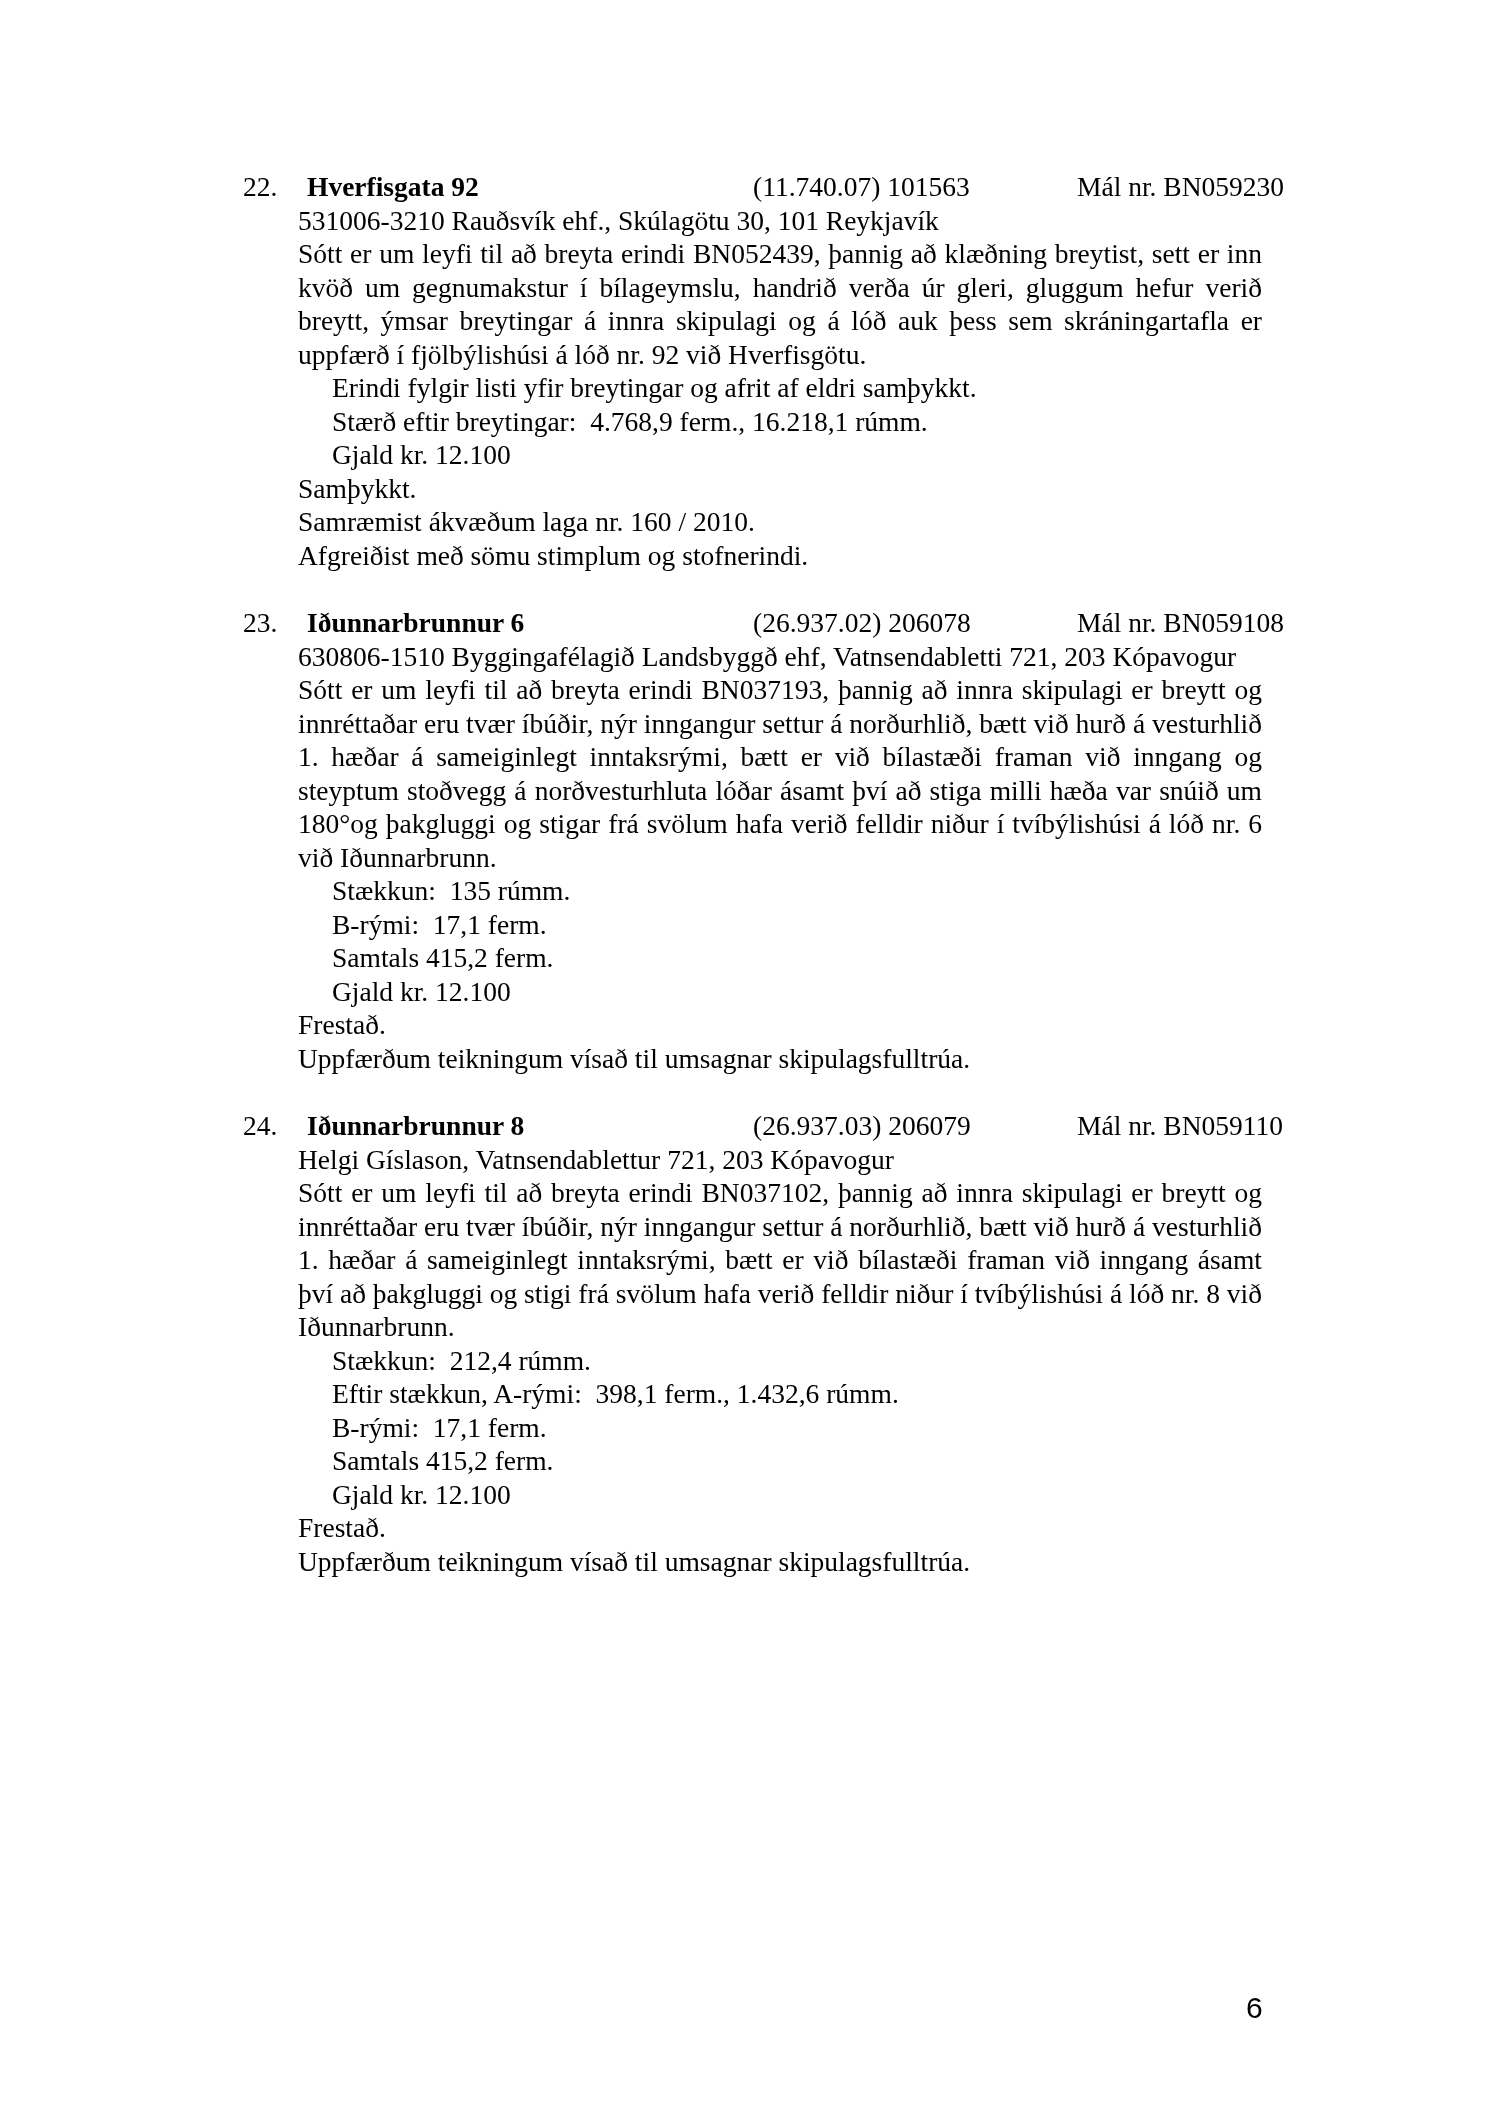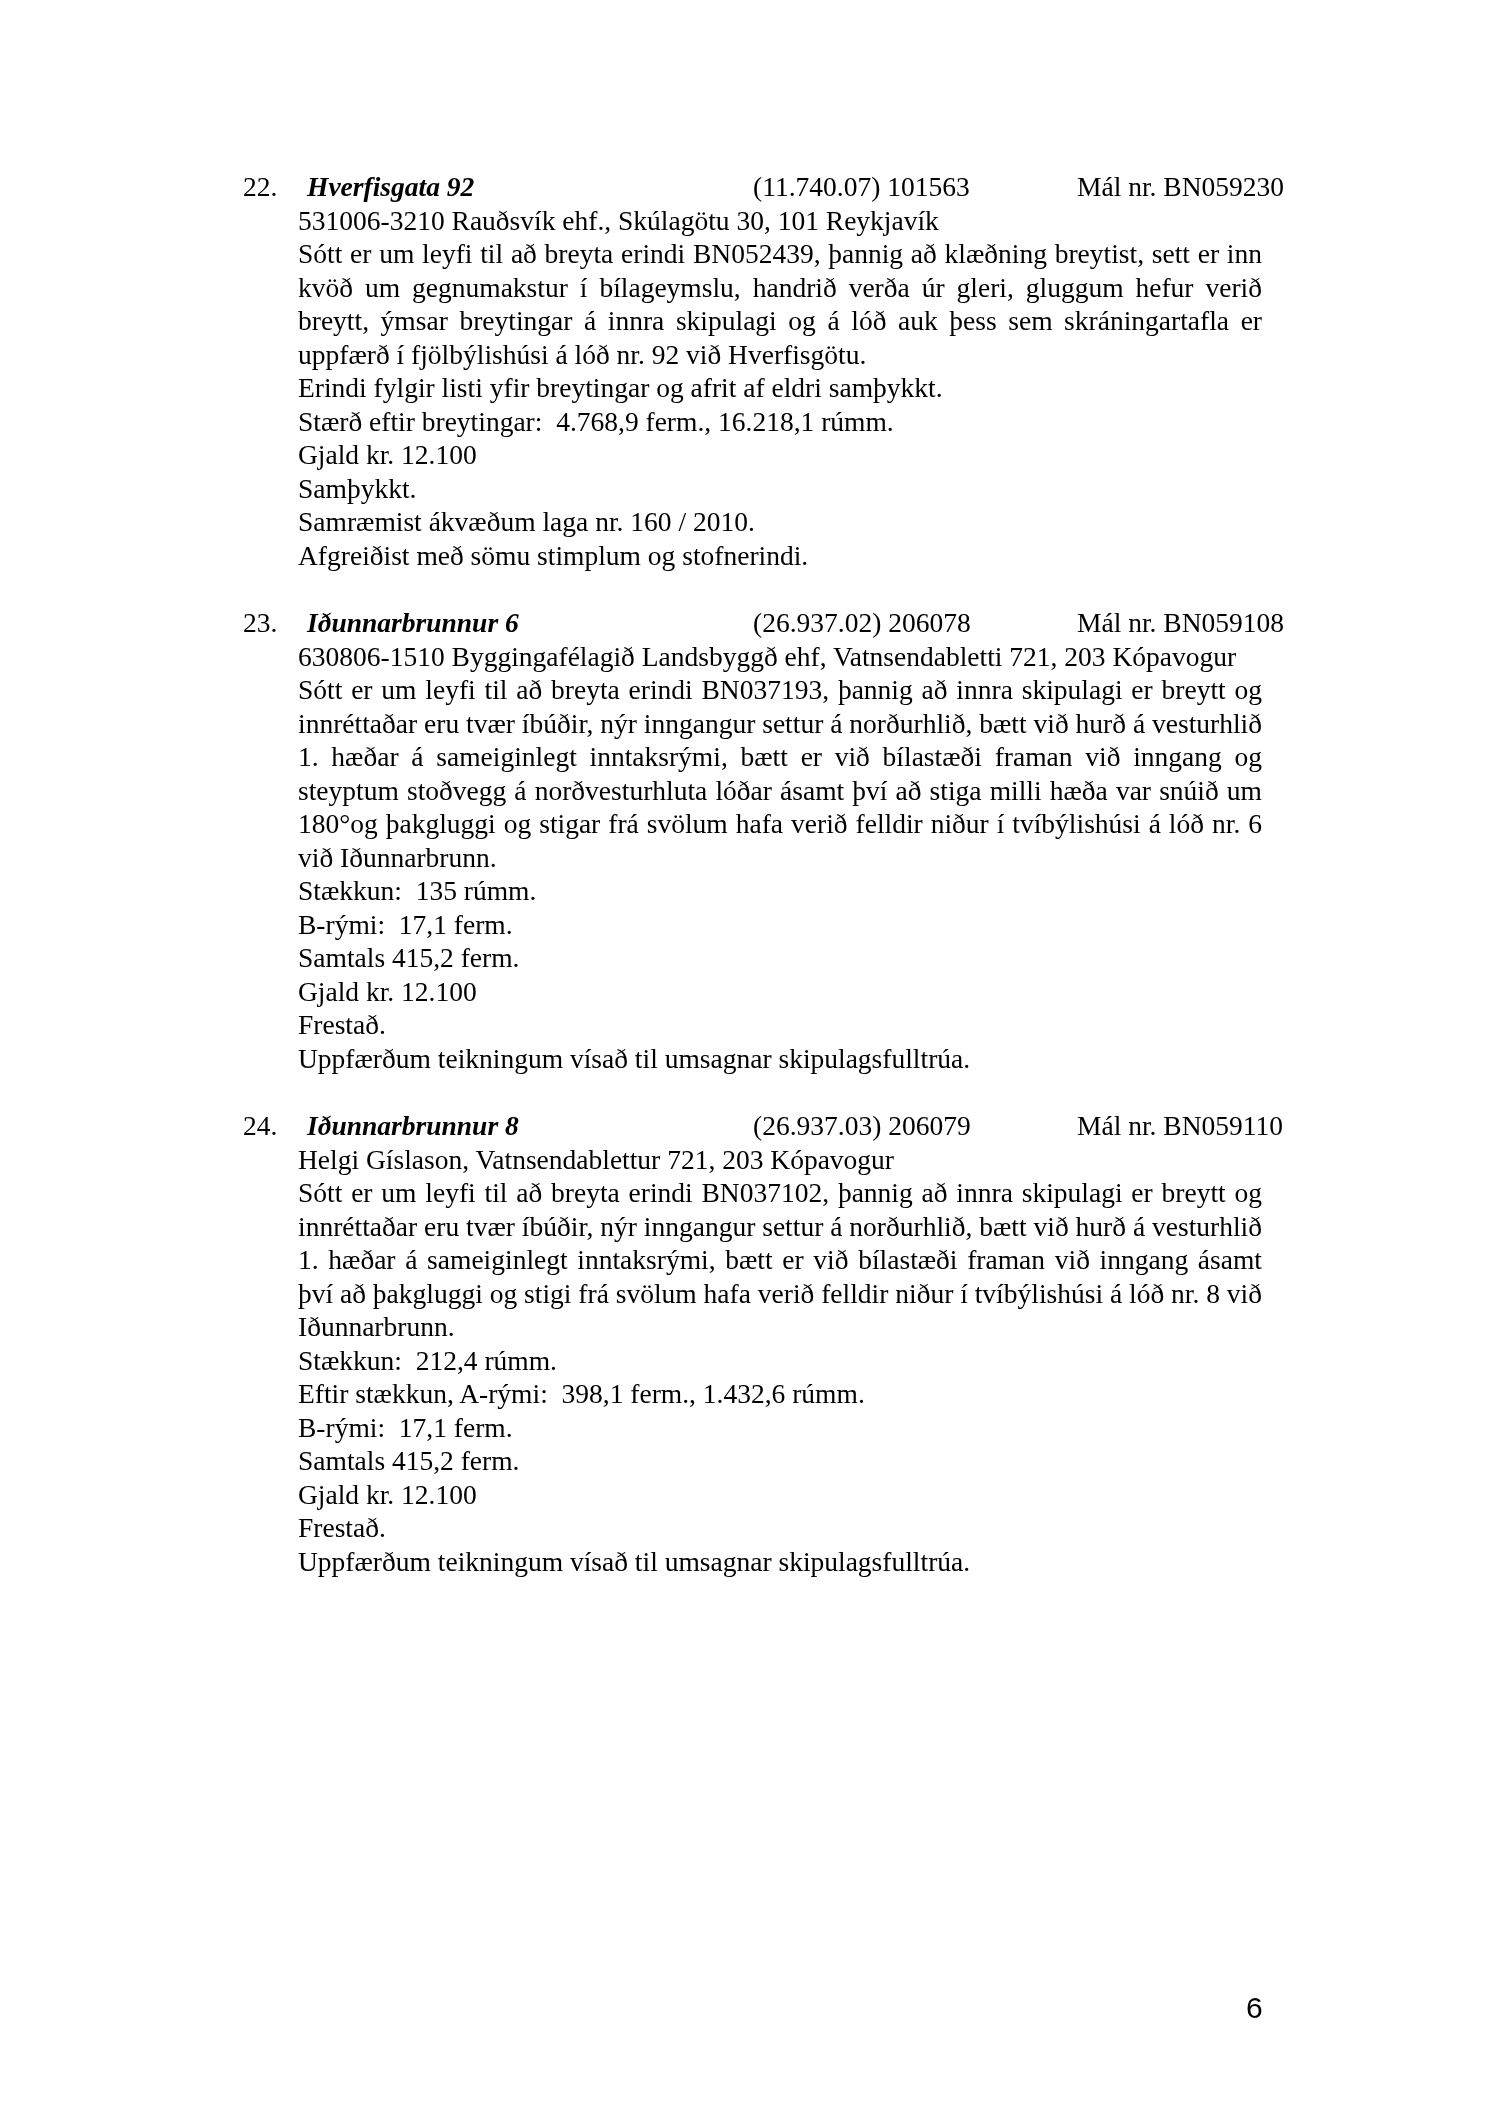--- a/index.html
+++ b/index.html
@@ -34,21 +34,20 @@
   .item-number {
     position: absolute;
     left: 0;
     top: 0;
   }
   .item-title {
     position: absolute;
     left: 64px;
     top: 0;
     font-weight: bold;
-    font-style: italic;
   }
   .item-ref {
     position: absolute;
     left: 510px;
     top: 0;
   }
   .item-case {
     position: absolute;
     left: 834px;
     top: 0;
@@ -59,20 +58,21 @@
     width: 964px;
   }
   .party {
     white-space: pre-wrap;
   }
   .description {
     text-align: justify;
   }
   .detail-line {
     white-space: pre-wrap;
+    margin-left: 34px;
   }
   .resolution-line {
     white-space: pre-wrap;
   }
   .page-number {
     position: absolute;
     left: 1246px;
     top: 1990px;
     font-family: "Liberation Sans", "DejaVu Sans", sans-serif;
     font-size: 30px;

